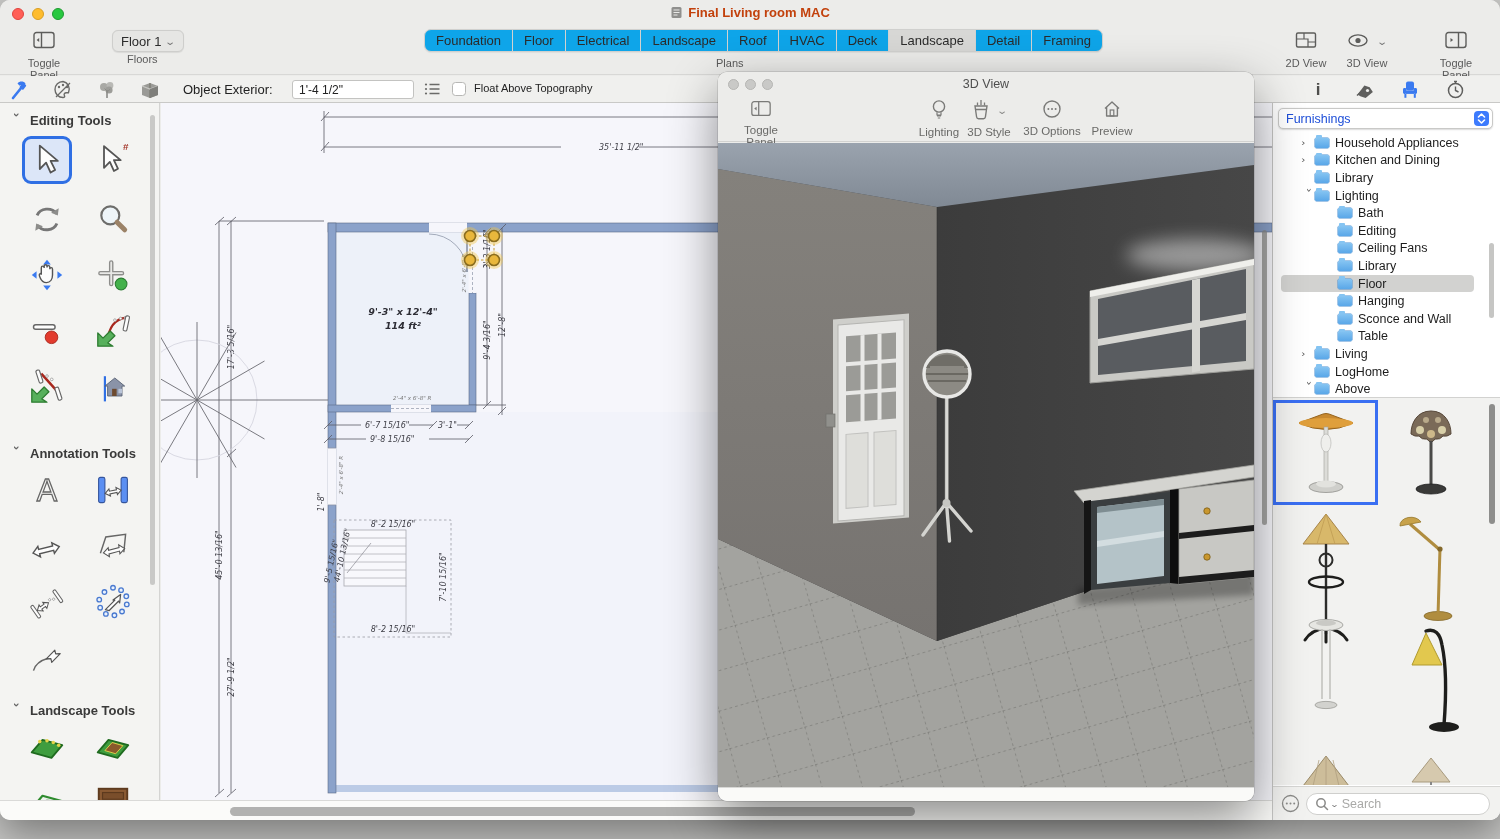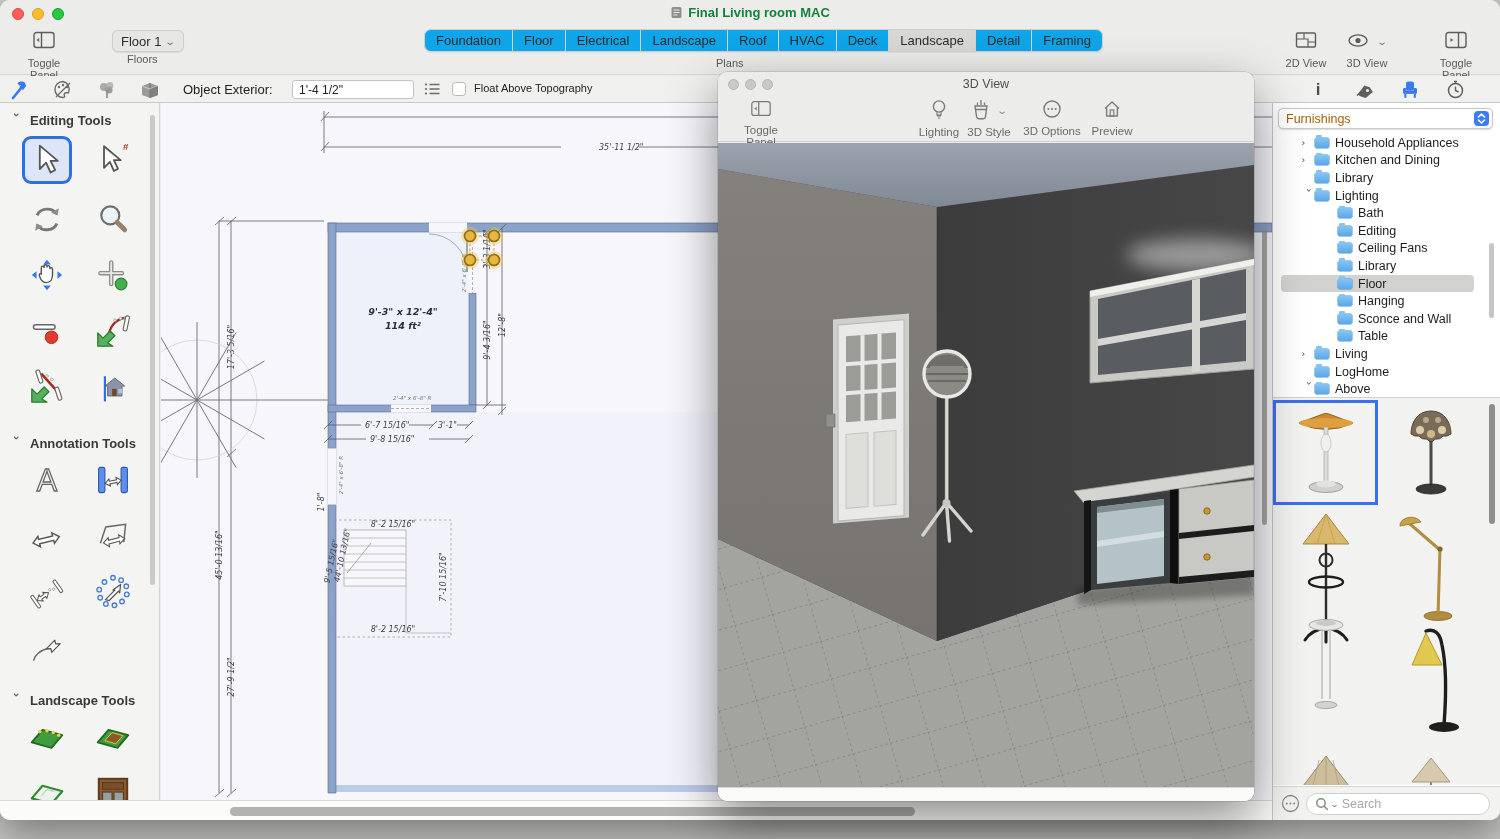--- a/index.html
+++ b/index.html
@@ -4,21 +4,21 @@
 <style>
 *{margin:0;padding:0;box-sizing:border-box;font-family:"Liberation Sans",sans-serif}
 html,body{width:1500px;height:839px;overflow:hidden;background:#c9c9c7}
 .app{position:absolute;left:0;top:0;width:1500px;height:820px;background:#ececea;border-radius:10px;box-shadow:0 15px 40px rgba(0,0,0,.4);overflow:hidden}
 
 .titlebar{position:absolute;left:0;top:0;width:100%;height:28px;background:#ececea}
 .tl{position:absolute;top:8px;width:12px;height:12px;border-radius:50%}
 .tl.r{left:12px;background:#ff5f57;border:.5px solid #e0443e}
 .tl.y{left:32px;background:#febc2e;border:.5px solid #d89e24}
 .tl.g{left:52px;background:#28c840;border:.5px solid #1f9a31}
-.title-wrap{position:absolute;top:5px;left:0;width:100%;text-align:center;font-size:13px;font-weight:bold;color:#15803d}
+.title-wrap{position:absolute;top:5px;left:0;width:100%;text-align:center;font-size:13px;font-weight:bold;color:#c2410c}
 .title-wrap .doc{display:inline-block;vertical-align:-2px;margin-right:5px}
 
 .row1{position:absolute;left:0;top:28px;width:100%;height:47px;background:#ececea;border-bottom:1px solid #d8d8d6}
 .tb-item{position:absolute;text-align:center;color:#4c4c4c}
 .tb-item .lbl{font-size:11px;color:#5a5a5a;margin-top:3px}
 .pill{height:22px;background:#e6e6e4;border:1px solid #cecécc;border:1px solid #cececc;border-radius:6px;display:flex;align-items:center;padding:0 8px;font-size:13px;color:#2b2b2b;box-shadow:0 .5px 1px rgba(0,0,0,.08)}
 .chev{display:inline-block;font-size:10px;color:#777;transform:scaleX(1.4);margin-left:5px}
 .tabs{position:absolute;left:424px;top:1px;display:flex;height:23px;border:1px solid #d0d0ce;border-radius:7px;overflow:hidden;background:#0ea5e9;box-shadow:0 .5px 1px rgba(0,0,0,.06)}
 .tab{padding:0 11px;font-size:13px;color:#2b2b2b;display:flex;align-items:center;border-left:1px solid #d2d2d0;cursor:default;white-space:nowrap}
 .tab:first-child{border-left:none}
@@ -39,21 +39,21 @@
 .tool{width:48px;height:42px;display:flex;align-items:center;justify-content:center;margin:0 auto}
 .tool.sel{border:3px solid #2f6fe4;border-radius:9px;background:#dce6f8;width:50px;height:48px}
 .sb-scroll{position:absolute;left:150px;top:12px;width:5px;height:470px;background:#c4c4c2;border-radius:3px;opacity:.9}
 
 .canvas{position:absolute;left:161px;top:103px;width:1111px;height:697px;background:#f6f6fb;overflow:hidden}
 .canvas-vscroll{position:absolute;left:1262px;top:230px;width:5px;height:295px;background:#8d8d8b;border-radius:3px;opacity:.75}
 .hstrip{position:absolute;left:0;top:800px;width:1272px;height:20px;background:#fbfbf9;border-top:1px solid #dadad8}
 .hthumb{position:absolute;left:230px;top:6px;width:685px;height:9px;background:#b2b2b0;border-radius:5px}
 
 .rpanel{position:absolute;left:1272px;top:103px;width:228px;height:717px;background:#fff;border-left:1px solid #c6c6c4}
-.cat-select{position:absolute;left:5px;top:5px;width:215px;height:21px;background:#fff;border:1px solid #c9c9c7;border-radius:5px;display:flex;align-items:center;padding-left:7px;font-size:12.5px;color:#a16207;box-shadow:0 .5px 1.5px rgba(0,0,0,.15)}
+.cat-select{position:absolute;left:5px;top:5px;width:215px;height:21px;background:#fff;border:1px solid #c9c9c7;border-radius:5px;display:flex;align-items:center;padding-left:7px;font-size:12.5px;color:#1d4ed8;box-shadow:0 .5px 1.5px rgba(0,0,0,.15)}
 .stepper{position:absolute;right:3px;top:2px;width:15px;height:15px;background:#3d7bfd;border-radius:4px;display:flex;flex-direction:column;align-items:center;justify-content:center}
 .tree{position:absolute;left:0;top:31px;width:228px;height:262px;overflow:hidden}
 .trow{height:17.6px;display:flex;align-items:center;margin:0 27px 0 8px;padding-left:22px;font-size:12.5px;color:#1d1d1d;border-radius:4px}
 .trow.lvl1{padding-left:57px}
 .trow.sel{background:#d2d2d0}
 .tchev{width:12px;font-size:9px;color:#555;transform:scaleX(1.3);flex:none}
 .tchev.open{transform:rotate(90deg) scaleX(1.3)}
 .folder{width:14px;height:10px;background:linear-gradient(#85c4f2,#5aa7e8);border-radius:1.5px;position:relative;margin-right:6px;flex:none;box-shadow:0 0 0 .5px #4a8ecf}
 .folder::before{content:"";position:absolute;top:-2.5px;left:1px;width:6px;height:3px;background:#85c4f2;border-radius:1px 1px 0 0}
 .tree-scroll{position:absolute;left:216px;top:140px;width:5px;height:75px;background:#c6c6c4;border-radius:3px}
@@ -317,21 +317,21 @@
       <div class="tool">
         <svg width="36" height="36" viewBox="0 0 40 40">
             <line x1="11" y1="8" x2="11" y2="36" stroke="#2f6fe4" stroke-width="2.4"></line>
             <path d="M22 10l11 9h-3v11h-16V19h-3z" fill="#8a93a8" stroke="#5a6375" stroke-width="1"></path>
             <rect x="19" y="22" width="5" height="8" fill="#6d4a2f"></rect>
             <rect x="26" y="22" width="4" height="5" fill="#b9c4d8"></rect>
           </svg>
       </div>
     </div>
 
-    <div class="sec-head" style="margin-top:28px">
+    <div class="sec-head" style="margin-top:38px">
         <span class="dchev">›</span>
         <span>Annotation Tools</span>
       </div>
     <div class="toolgrid">
       <div class="tool">
         <svg width="36" height="36" viewBox="0 0 40 40">
             <text x="20" y="32" text-anchor="middle" font-size="34" font-family="DejaVu Serif,serif" fill="#f4f4f2" stroke="#666" stroke-width="1.4">A</text>
           </svg>
       </div>
       <div class="tool">

